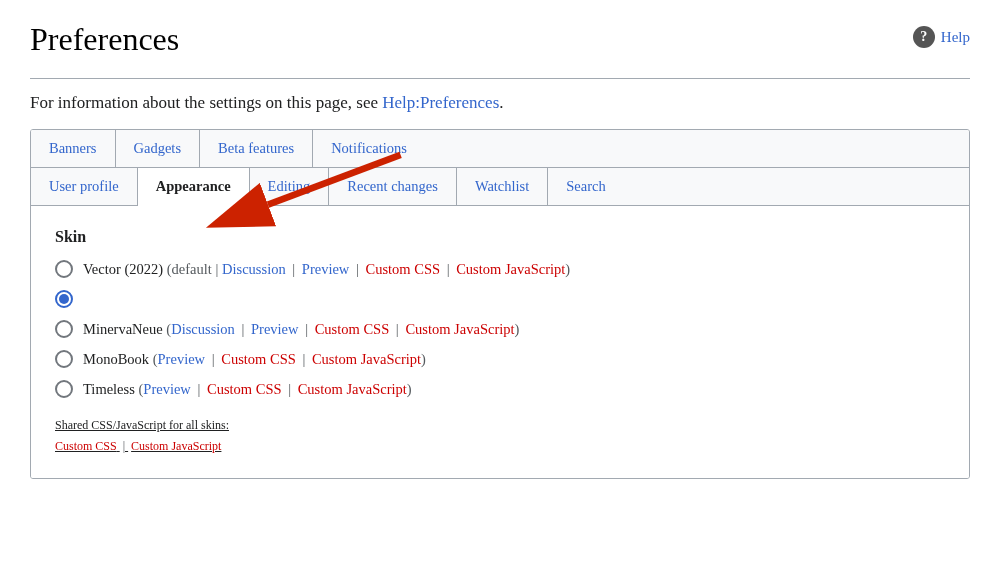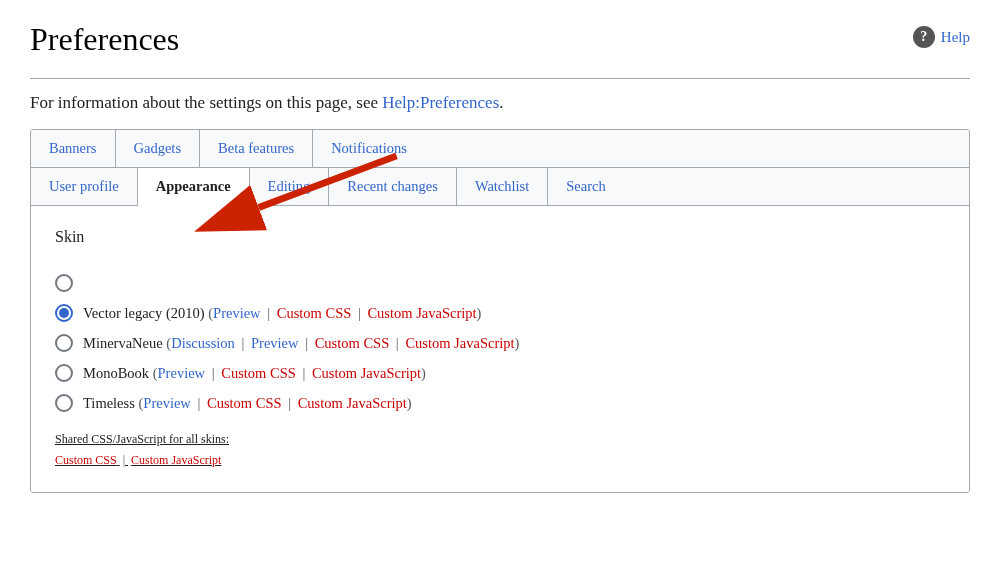--- a/index.html
+++ b/index.html
@@ -89,23 +89,23 @@
       margin-bottom: -1px;
     }
     .tabs-row2 {
       border-bottom: 1px solid #a2a9b1;
     }
     .content-area {
       padding: 22px 24px 24px 24px;
       background: #fff;
     }
     .section-title {
-      font-weight: normal;
+      font-weight: bold;
       font-size: 16px;
-      margin-bottom: 28px;
+      margin-bottom: 14px;
     }
     .skin-option {
       display: flex;
       align-items: center;
       margin-bottom: 12px;
       font-size: 14.5px;
       gap: 10px;
     }
     .radio-outer {
       width: 18px;
@@ -197,29 +197,29 @@
       <a class="tab" href="#">Watchlist</a>
       <a class="tab" href="#">Search</a>
     </div>
 
     <div class="content-area">
       <div class="section-title">Skin</div>
 
       <div class="skin-option">
         <div class="radio-outer">
         </div>
+        <span>
+          Vector (2022) <span style="color:#54595d">(default | </span><a class="link-blue" href="#">Discussion</a><span class="pipe"> | </span><a class="link-blue" href="#">Preview</a><span class="pipe"> | </span><a class="link-red" href="#">Custom CSS</a><span class="pipe"> | </span><a class="link-red" href="#">Custom JavaScript</a><span style="color:#54595d">)</span>
+        </span>
       </div>
 
       <div class="skin-option">
         <div class="radio-outer selected">
           <div class="radio-inner"></div>
         </div>
-        <span>
-          Vector legacy (2010) <span style="color:#54595d">(</span><a class="link-blue" href="#">Preview</a><span class="pipe"> | </span><a class="link-red" href="#">Custom CSS</a><span class="pipe"> | </span><a class="link-red" href="#">Custom JavaScript</a><span style="color:#54595d">)</span>
-        </span>
       </div>
 
       <div class="skin-option">
         <div class="radio-outer">
         </div>
         <span>
           MinervaNeue <span style="color:#54595d">(</span><a class="link-blue" href="#">Discussion</a><span class="pipe"> | </span><a class="link-blue" href="#">Preview</a><span class="pipe"> | </span><a class="link-red" href="#">Custom CSS</a><span class="pipe"> | </span><a class="link-red" href="#">Custom JavaScript</a><span style="color:#54595d">)</span>
         </span>
       </div>
 

